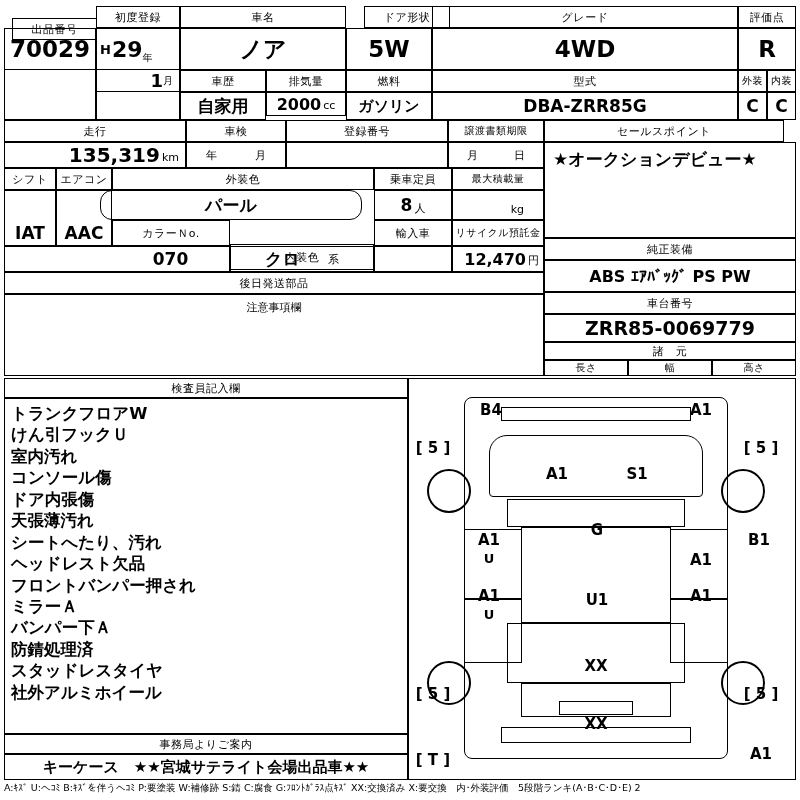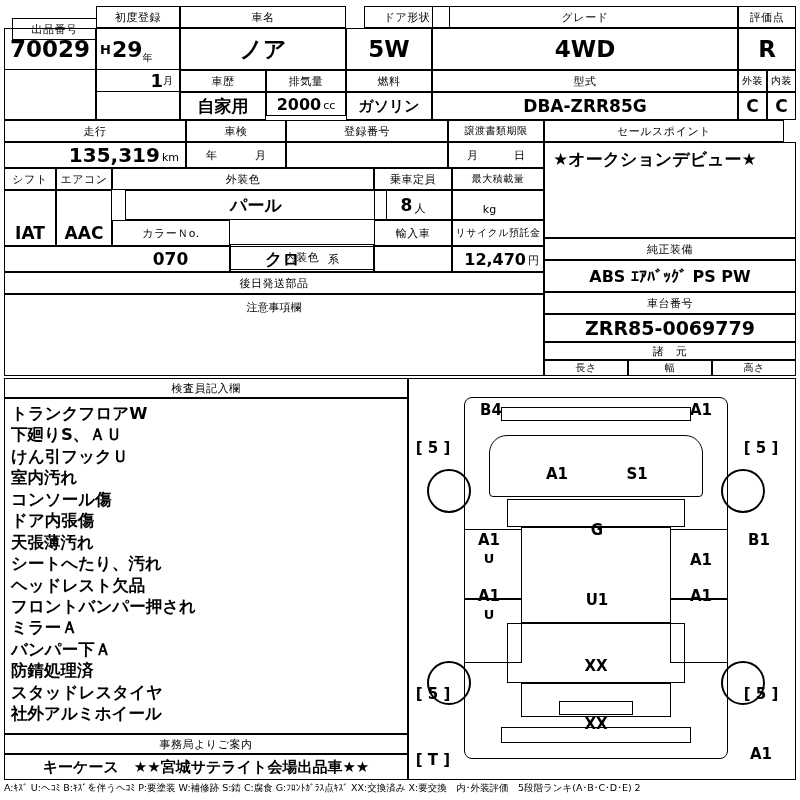--- a/index.html
+++ b/index.html
@@ -217,31 +217,31 @@
   </div>
   <div class="bx" style="left:374px;top:168px; width:78px; height:22px;">
     <span class="lbl">乗車定員</span>
   </div>
   <div class="bx" style="left:452px;top:168px; width:92px; height:22px;">
     <span class="lbl xs">最大積載量</span>
   </div>
 
   <div class="bx" style="left:4px;  top:190px; width:52px; height:30px;border-bottom:none;"></div>
   <div class="bx" style="left:56px; top:190px; width:56px; height:30px;border-bottom:none;"></div>
-  <div class="bx" style="left:125px;top:190px; width:262px; height:30px;">
+  <div class="bx" style="left:100px;top:190px; width:262px; height:30px;border-radius:12px;">
     <span class="val mid">パール</span>
   </div>
   <div class="bx" style="left:374px;top:190px; width:78px; height:30px;">
     <div class="row-flex" style="justify-content:center;">
       <span style="font-size:17px;font-weight:bold;">8</span>
       <span class="unit">人</span>
     </div>
   </div>
   <div class="bx" style="left:452px;top:190px; width:92px; height:30px;">
-    <div class="row-flex" style="justify-content:center;padding-right:19px;">
+    <div class="row-flex" style="justify-content:flex-end;padding-right:19px;">
       <span style="font-size:15px;font-weight:bold;"></span>
       <span class="unit">kg</span>
     </div>
   </div>
 
   <div class="bx" style="left:4px;  top:220px; width:52px; height:26px;border-top:none;">
     <span class="val mid">IAT</span>
   </div>
   <div class="bx" style="left:56px; top:220px; width:56px; height:26px;border-top:none;">
     <span class="val mid">AAC</span>
@@ -318,21 +318,20 @@
   <div class="bx" style="left:712px;top:360px; width:84px; height:16px;">
     <span class="lbl xs">高さ</span>
   </div>
 
   <div class="bx" style="left:4px;  top:378px; width:404px; height:20px;">
     <span class="lbl">検査員記入欄</span>
   </div>
   <div class="bx" style="left:4px;  top:398px; width:404px; height:336px;">
     <div class="notes" id="inspector-lines">
         <div>トランクフロアW</div>
-        <div>下廻りS、ＡＵ</div>
         <div>けん引フックＵ</div>
         <div>室内汚れ</div>
         <div>コンソール傷</div>
         <div>ドア内張傷</div>
         <div>天張薄汚れ</div>
         <div>シートへたり、汚れ</div>
         <div>ヘッドレスト欠品</div>
         <div>フロントバンパー押され</div>
         <div>ミラーＡ</div>
         <div>バンパー下Ａ</div>

